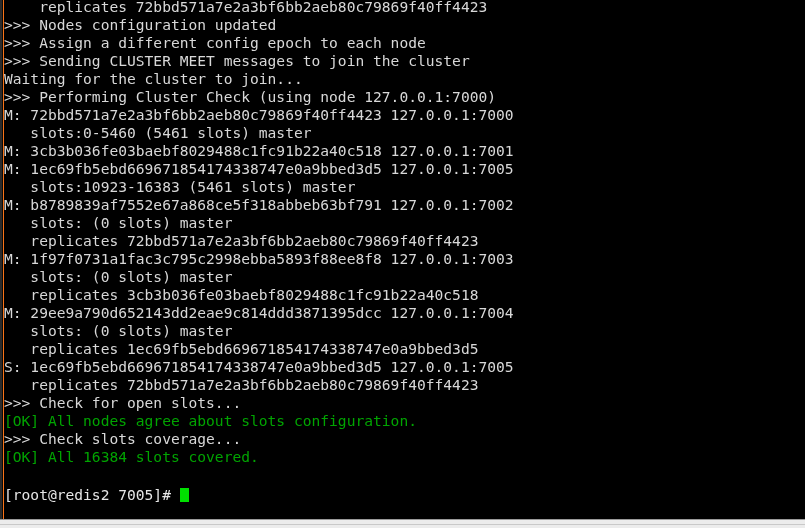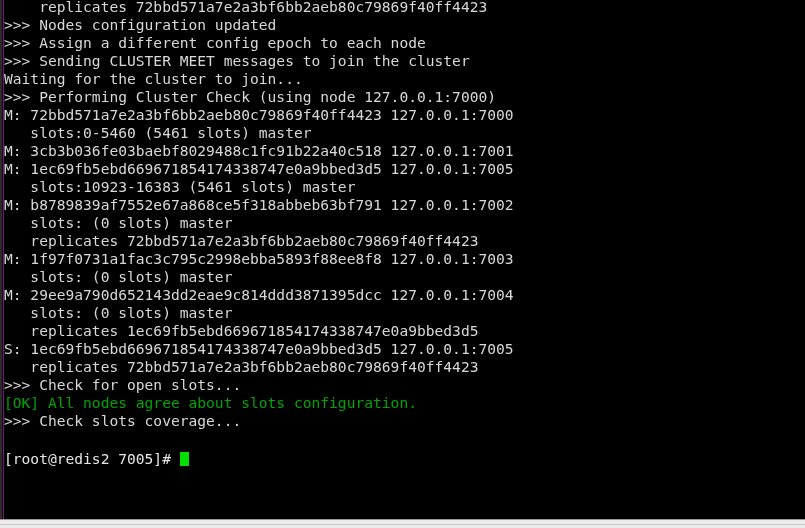--- a/index.html
+++ b/index.html
@@ -11,21 +11,21 @@
   body {
     width: 805px;
     height: 528px;
     overflow: hidden;
     font-family: "DejaVu Sans Mono", "Liberation Mono", monospace;
   }
   #window {
     position: relative;
     width: 805px;
     height: 528px;
-    background: #701a75;
+    background: #f97316;
     overflow: hidden;
   }
   
   #frame-left {
     position: absolute;
     left: 0;
     top: 0;
     width: 3px;
     height: 519px;
     background: #2b2b2b;
@@ -98,28 +98,30 @@
         <div class="line">M: 72bbd571a7e2a3bf6bb2aeb80c79869f40ff4423 127.0.0.1:7000</div>
         <div class="line">   slots:0-5460 (5461 slots) master</div>
         <div class="line">M: 3cb3b036fe03baebf8029488c1fc91b22a40c518 127.0.0.1:7001</div>
         <div class="line">M: 1ec69fb5ebd669671854174338747e0a9bbed3d5 127.0.0.1:7005</div>
         <div class="line">   slots:10923-16383 (5461 slots) master</div>
         <div class="line">M: b8789839af7552e67a868ce5f318abbeb63bf791 127.0.0.1:7002</div>
         <div class="line">   slots: (0 slots) master</div>
         <div class="line">   replicates 72bbd571a7e2a3bf6bb2aeb80c79869f40ff4423</div>
         <div class="line">M: 1f97f0731a1fac3c795c2998ebba5893f88ee8f8 127.0.0.1:7003</div>
         <div class="line">   slots: (0 slots) master</div>
+        <div class="line">   replicates 3cb3b036fe03baebf8029488c1fc91b22a40c518</div>
         <div class="line">M: 29ee9a790d652143dd2eae9c814ddd3871395dcc 127.0.0.1:7004</div>
         <div class="line">   slots: (0 slots) master</div>
         <div class="line">   replicates 1ec69fb5ebd669671854174338747e0a9bbed3d5</div>
         <div class="line">S: 1ec69fb5ebd669671854174338747e0a9bbed3d5 127.0.0.1:7005</div>
         <div class="line">   replicates 72bbd571a7e2a3bf6bb2aeb80c79869f40ff4423</div>
         <div class="line">&gt;&gt;&gt; Check for open slots...</div>
         <div class="line ok">[OK] All nodes agree about slots configuration.</div>
         <div class="line">&gt;&gt;&gt; Check slots coverage...</div>
+        <div class="line ok">[OK] All 16384 slots covered.</div>
       </div>
     <div class="line prompt"><span>[root@redis2 7005]# </span><span class="cursor"></span></div>
   </div>
 
   <div id="chrome-bottom">
     <div class="chrome-line"></div>
   </div>
 
 </div>
 

